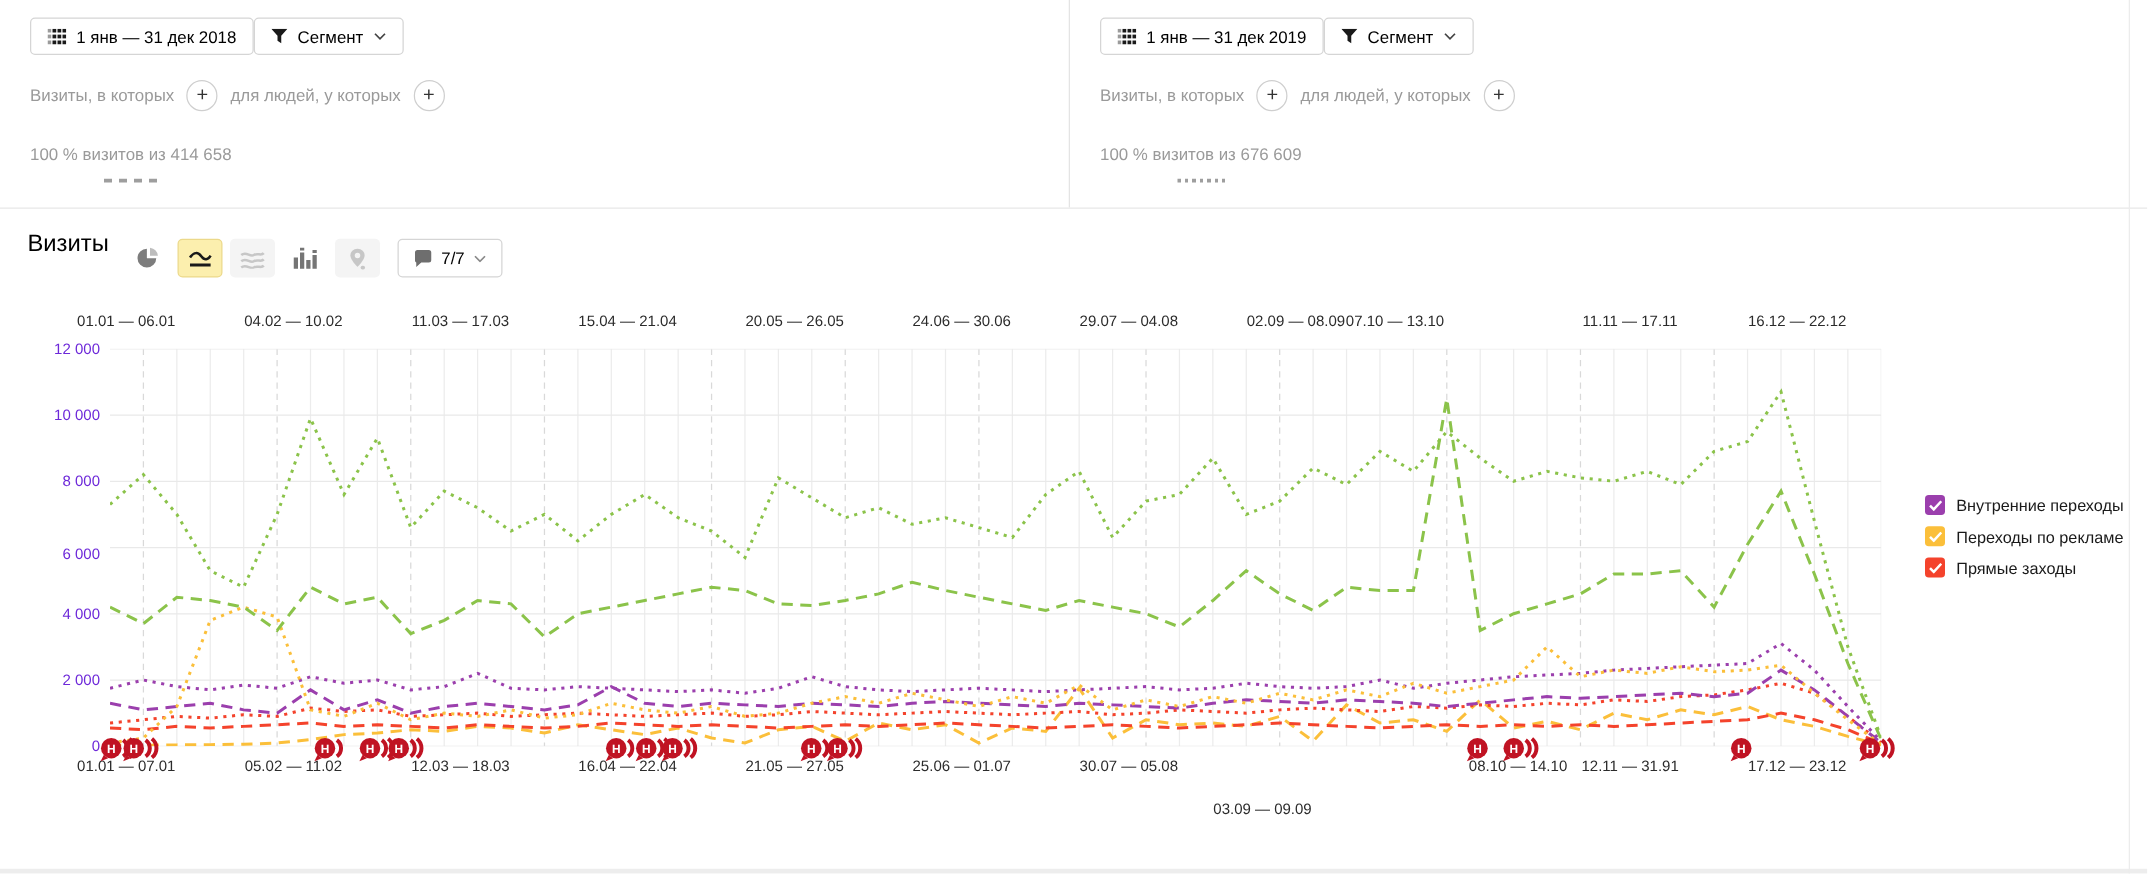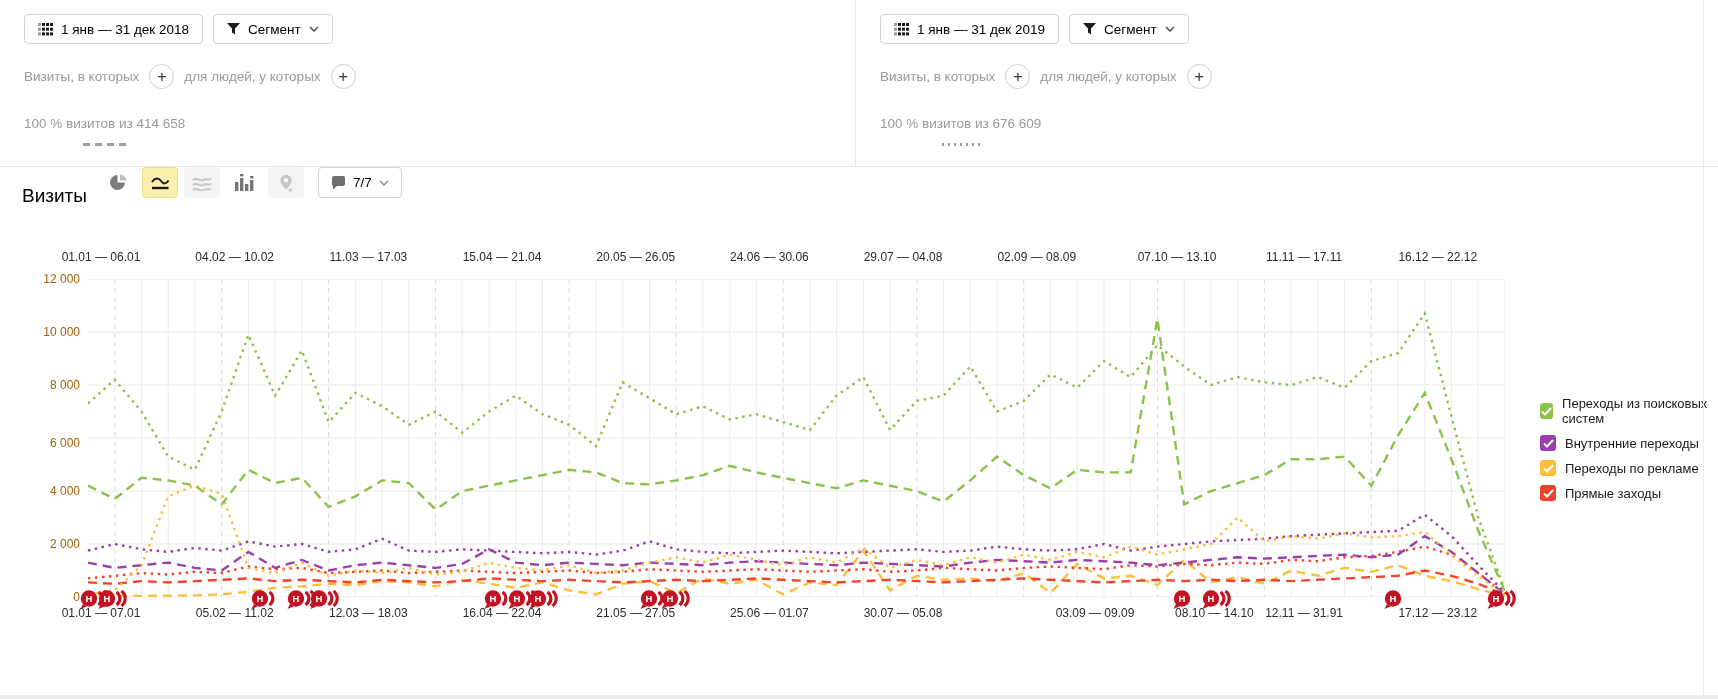--- a/index.html
+++ b/index.html
@@ -6,50 +6,50 @@
   html,body { background:#fff; }
   body { font-family:"Liberation Sans", sans-serif; color:#1a1a1a; }
   .stage { position:relative; width:1718px; height:699px; background:#fff; overflow:hidden; }
 
   
   .cmp-panel { position:absolute; top:0; height:166px; }
   .cmp-left  { left:0; width:855px; padding-left:24px; }
   .cmp-right { left:855px; width:1009px; border-left:1px solid #e4e4e4; padding-left:24px; }
   .header-divider { position:absolute; top:166px; left:0; width:1718px; height:1px; background:#e7e7e7; }
 
-  .row1 { position:absolute; top:14px; display:flex; gap:10px; }
+  .row1 { position:absolute; top:14px; display:flex; }
   .btn { display:inline-flex; align-items:center; gap:8px; height:30px; padding:0 13px;
          border:1px solid #d5d5d5; border-radius:4px; background:#fff; font-size:13.5px;
          color:#000; cursor:pointer; white-space:nowrap; }
   .row2 { position:absolute; top:64px; display:flex; align-items:center; gap:10px;
           font-size:13.5px; color:#9a9a9a;justify-content:flex-end; }
   .plus-btn { width:25px; height:25px; border:1px solid #cfcfcf; border-radius:50%;
               background:#fff; display:inline-flex; align-items:center; justify-content:center;
               font-size:16px; color:#333; line-height:1; cursor:pointer; }
   .row3 { position:absolute; top:116px; display:flex; align-items:center; gap:12px;
           font-size:13.5px; color:#9a9a9a;flex-direction:column; }
   .sample-dash { width:44px; height:3px;
       background:repeating-linear-gradient(90deg,#9e9e9e 0 7px,transparent 7px 12px); }
   .sample-dot  { width:38px; height:3px;
       background:repeating-linear-gradient(90deg,#9e9e9e 0 2.5px,transparent 2.5px 6px); }
 
   
   .chart-title { position:absolute; left:22px; top:185px; font-size:19px; color:#000; }
-  .tool-row { position:absolute; left:100px; top:167px; display:flex; align-items:center; gap:6px; }
+  .tool-row { position:absolute; left:100px; top:191px; display:flex; align-items:center; gap:6px; }
   .tool-tile { width:36px; height:31px; border-radius:4px; display:flex; align-items:center;
                justify-content:center; cursor:pointer; }
   .tile-plain { background:transparent; }
   .tile-selected { background:#fcefae; border:1px solid #ecd98a; }
   .tile-disabled { background:#f4f4f4; }
   .notes-btn { display:inline-flex; align-items:center; gap:7px; height:31px; margin-left:8px;
                padding:0 12px; border:1px solid #d5d5d5; border-radius:4px; background:#fff;
                font-size:13.5px; color:#000; cursor:pointer; }
 
   
-  .y-label { position:absolute; width:58px; left:22px; text-align:right; font-size:12px; color:#a16207; }
+  .y-label { position:absolute; width:58px; left:22px; text-align:right; font-size:12px; color:#6d28d9; }
   .plot { position:absolute; left:88px; top:279px; width:1417px; height:318px; }
   .x-label { position:absolute; transform:translateX(-50%); font-size:12px; color:#2b2b2b; white-space:nowrap; }
   .x-top    { top:250px; }
   .x-bottom { top:606px; }
 
   
   .legend { position:absolute; left:1540px; top:396px; display:flex; flex-direction:column; gap:9px; }
   .legend-item { display:flex; align-items:center; gap:9px; cursor:pointer; }
   .legend-box { width:16px; height:16px; border-radius:3px; display:flex; align-items:center;
                 justify-content:center; }
@@ -294,33 +294,33 @@
 
   <div id="topAxis">
       <span class="x-label x-top" style="left: 101px;">01.01 — 06.01</span>
       <span class="x-label x-top" style="left: 234.679px;">04.02 — 10.02</span>
       <span class="x-label x-top" style="left: 368.358px;">11.03 — 17.03</span>
       <span class="x-label x-top" style="left: 502.038px;">15.04 — 21.04</span>
       <span class="x-label x-top" style="left: 635.717px;">20.05 — 26.05</span>
       <span class="x-label x-top" style="left: 769.396px;">24.06 — 30.06</span>
       <span class="x-label x-top" style="left: 903.075px;">29.07 — 04.08</span>
       <span class="x-label x-top" style="left: 1036.75px;">02.09 — 08.09</span>
-      <span class="x-label x-top" style="left: 1177px;">07.10 — 13.10</span>
+      <span class="x-label x-top" style="left: 1116px;">07.10 — 13.10</span>
       <span class="x-label x-top" style="left: 1304.11px;">11.11 — 17.11</span>
       <span class="x-label x-top" style="left: 1437.79px;">16.12 — 22.12</span>
     </div>
   <div id="bottomAxis">
       <span class="x-label x-bottom" style="left: 101px;">01.01 — 07.01</span>
       <span class="x-label x-bottom" style="left: 234.679px;">05.02 — 11.02</span>
       <span class="x-label x-bottom" style="left: 368.358px;">12.03 — 18.03</span>
       <span class="x-label x-bottom" style="left: 502.038px;">16.04 — 22.04</span>
       <span class="x-label x-bottom" style="left: 635.717px;">21.05 — 27.05</span>
       <span class="x-label x-bottom" style="left: 769.396px;">25.06 — 01.07</span>
       <span class="x-label x-bottom" style="left: 903.075px;">30.07 — 05.08</span>
-      <span class="x-label x-bottom" style="left: 1095px;">03.09 — 09.09</span>
+      <span class="x-label x-bottom" style="left: 1010px; margin-top: 34px;">03.09 — 09.09</span>
       <span class="x-label x-bottom" style="left: 1170.43px; margin-left: 44px;">08.10 — 14.10</span>
       <span class="x-label x-bottom" style="left: 1304.11px;">12.11 — 31.91</span>
       <span class="x-label x-bottom" style="left: 1437.79px;">17.12 — 23.12</span>
     </div>
   <div id="annLayer">
       <div class="ann" style="left: 79px;"><svg width="32" height="24" viewBox="0 0 32 24">
           <path d="M19.5 4 a8 8 0 0 1 0 13" fill="none" stroke="#c01323" stroke-width="3.2"></path>
           <path d="M24.5 3 a9.5 9.5 0 0 1 0 15" fill="none" stroke="#c01323" stroke-width="3.2"></path>
           <path d="M4 16 l-2.5 5 l6 -2.5 Z" fill="#c01323"></path>
           <circle cx="10" cy="10.5" r="8.2" fill="#c01323"></circle>
@@ -406,28 +406,20 @@
       <div class="ann" style="left: 1486.08px;"><svg width="32" height="24" viewBox="0 0 32 24">
           <path d="M19.5 4 a8 8 0 0 1 0 13" fill="none" stroke="#c01323" stroke-width="3.2"></path>
           <path d="M24.5 3 a9.5 9.5 0 0 1 0 15" fill="none" stroke="#c01323" stroke-width="3.2"></path>
           <path d="M4 16 l-2.5 5 l6 -2.5 Z" fill="#c01323"></path>
           <circle cx="10" cy="10.5" r="8.2" fill="#c01323"></circle>
           <text x="10" y="14" font-size="9.5" font-weight="bold" fill="#fff" text-anchor="middle" font-family="Liberation Sans, sans-serif">Н</text>
         </svg></div>
     </div>
 
   <div class="legend" id="legend">
-      <div class="legend-item">
-        <span class="legend-box" style="background: rgb(139, 195, 74);">
-          <svg width="11" height="9" viewBox="0 0 11 9">
-            <polyline points="1,4.5 4,7.5 10,1" fill="none" stroke="#fff" stroke-width="2"></polyline>
-          </svg>
-        </span>
-        <span class="legend-label">Переходы из поисковых систем</span>
-      </div>
       <div class="legend-item">
         <span class="legend-box" style="background: rgb(155, 63, 173);">
           <svg width="11" height="9" viewBox="0 0 11 9">
             <polyline points="1,4.5 4,7.5 10,1" fill="none" stroke="#fff" stroke-width="2"></polyline>
           </svg>
         </span>
         <span class="legend-label">Внутренние переходы</span>
       </div>
       <div class="legend-item">
         <span class="legend-box" style="background: rgb(251, 191, 58);">

